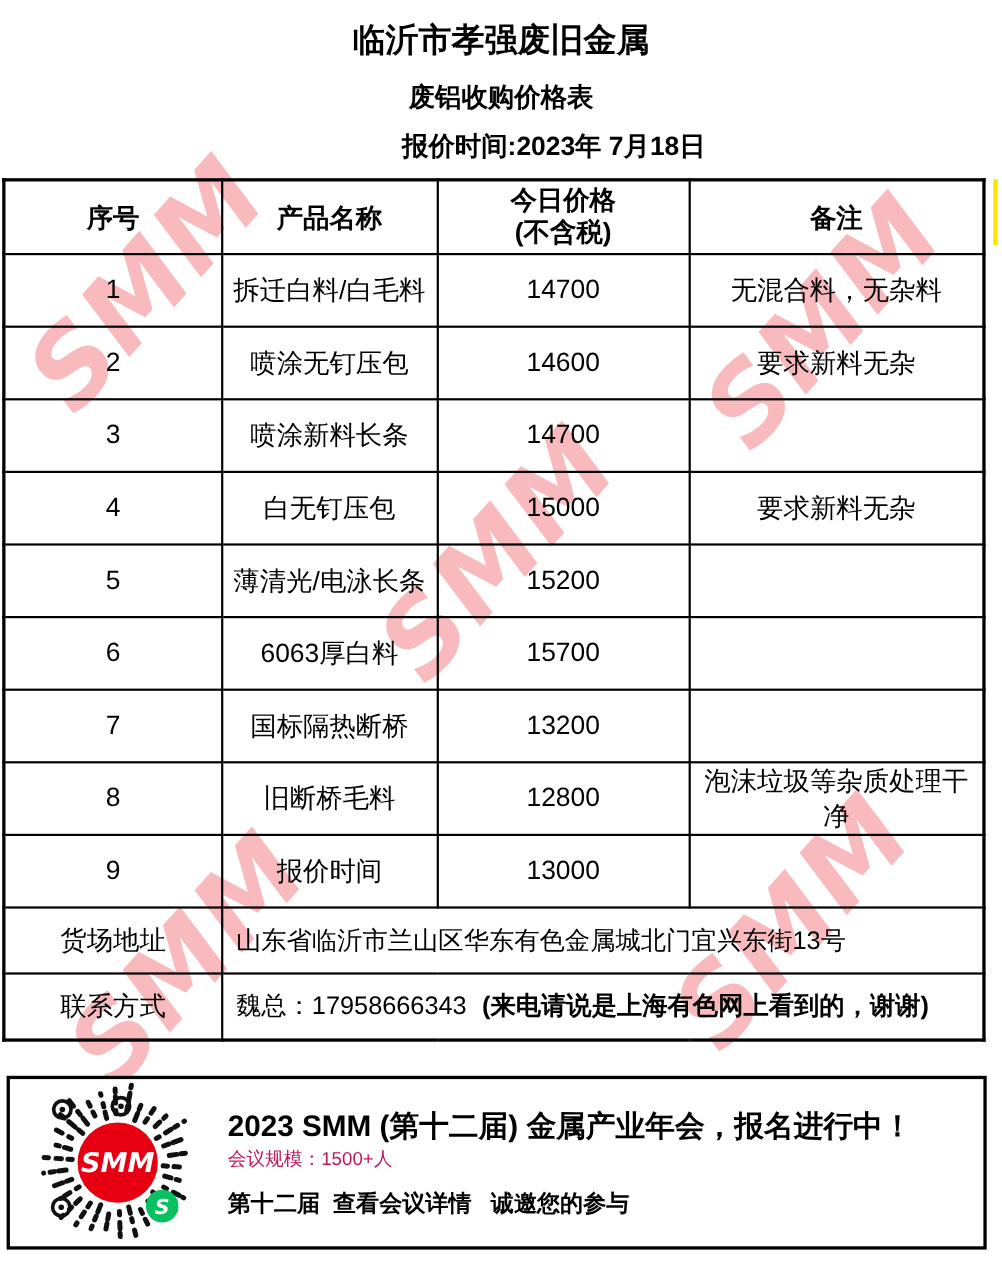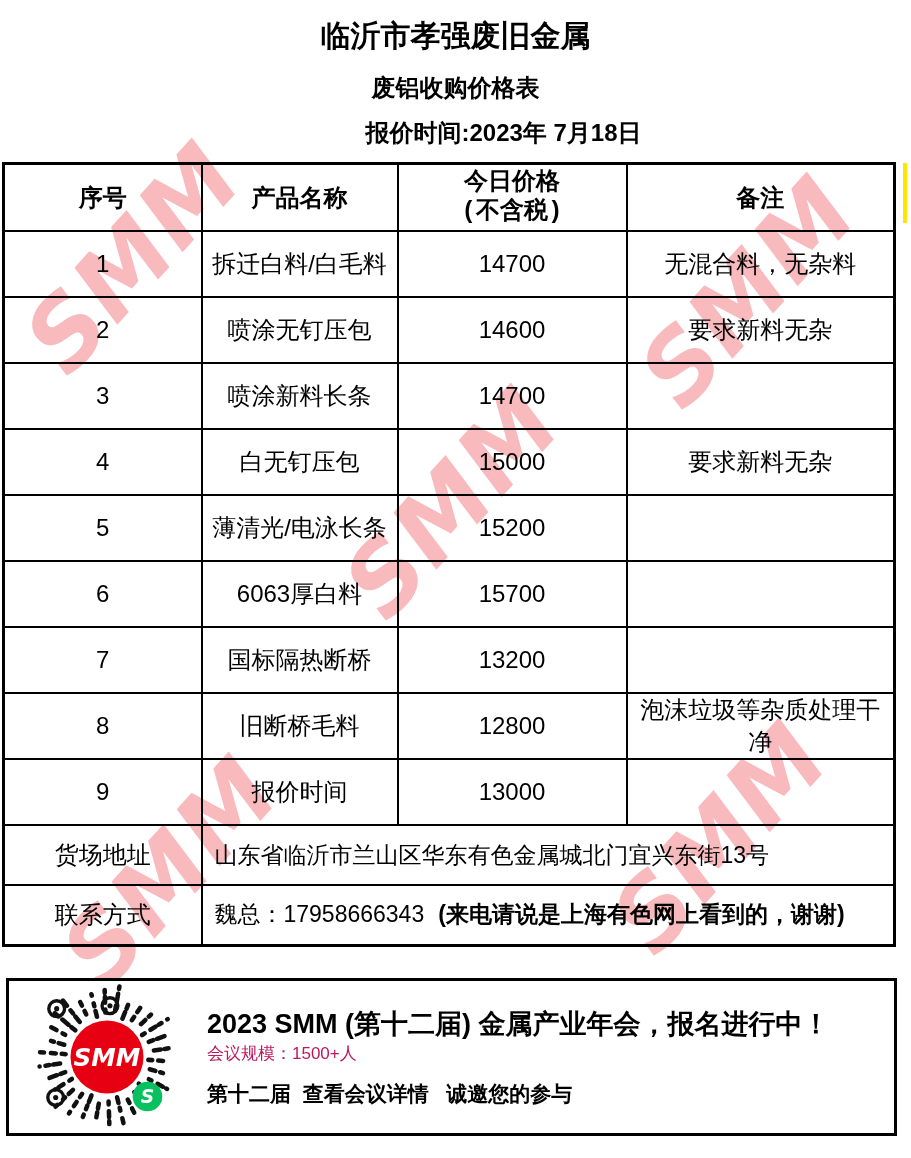--- a/index.html
+++ b/index.html
@@ -24,21 +24,21 @@
 
   table.price{
     position:absolute;left:2px;top:162px;width:891px;z-index:2;
     border-collapse:collapse;table-layout:fixed;border:3px solid #000;
   }
   table.price th,table.price td{
     border:2px solid #000;text-align:center;vertical-align:middle;
     font-size:24px;padding:0 4px;overflow:hidden;
   }
   table.price thead th{height:65px;font-weight:bold;}
-  table.price thead .price-h div{line-height:1.2;font-family:Liberation Mono, monospace;}
+  table.price thead .price-h div{line-height:1.2;}
   table.price tbody tr.item{height:66px;}
   table.price tr.meta{height:60px;}
   table.price td.val{text-align:left;padding-left:12px;font-size:23px;}
   td.contact-cell b{margin-left:14px;}
 
   .ad-box{
     position:absolute;left:6px;top:978px;width:891px;height:158px;z-index:2;
     border:3px solid #000;box-sizing:border-box;background:#fff;
     display:flex;align-items:center;
   }

